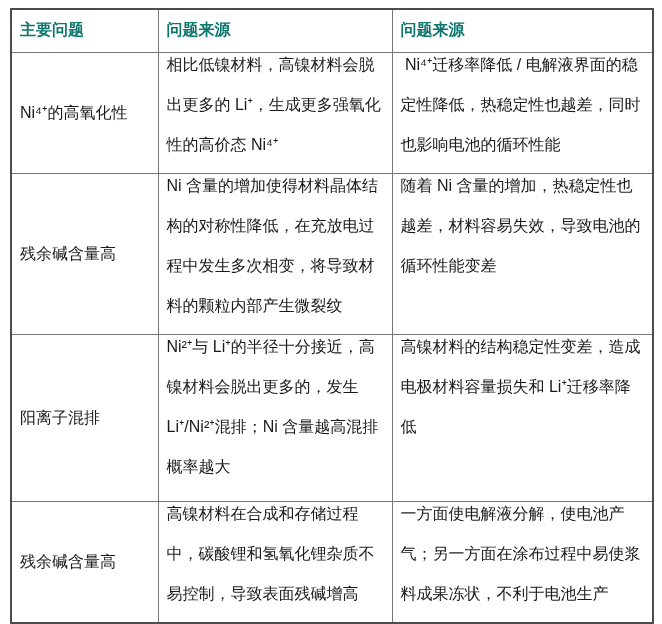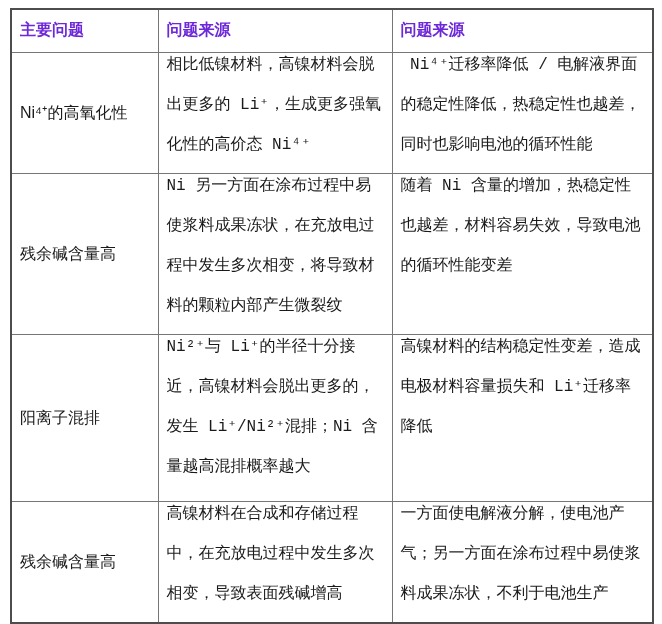--- a/index.html
+++ b/index.html
@@ -32,35 +32,34 @@
   th, td {
     border: 1px solid #767676;
     padding: 0 8px;
     font-size: 16px;
     overflow: hidden;
   }
   th {
     text-align: left;
     font-weight: bold;
     vertical-align: middle;
-    color: #6d28d9;
+    color: #0f766e;
   }
   tr.hdr    { height: 43px;  }
   tr.r1     { height: 120px; }
   tr.r2     { height: 159px; }
   tr.r3     { height: 167px; }
   tr.r4     { height: 115px; }
   td.c-problem {
     vertical-align: middle;
     line-height: 22px;
     margin-left: 44px;
   }
   td.c-body {
     vertical-align: top;
-    font-family: Liberation Mono, monospace;
   }
   td.c-body .txt {
     position: relative;
     top: -8px;
     line-height: 40px;
     white-space: pre-wrap;
   }
 </style>
 </head>
 <body>
@@ -85,39 +84,39 @@
         <td class="c-body">
           <div class="txt">相比低镍材料，高镍材料会脱出更多的 Li⁺，生成更多强氧化性的高价态 Ni⁴⁺</div>
         </td>
         <td class="c-body">
           <div class="txt"> Ni⁴⁺迁移率降低 / 电解液界面的稳定性降低，热稳定性也越差，同时也影响电池的循环性能</div>
         </td>
       </tr>
       <tr class="r2">
         <td class="c-problem">残余碱含量高</td>
         <td class="c-body">
-          <div class="txt">Ni 另一方面在涂布过程中易使浆料成果冻状，在充放电过程中发生多次相变，将导致材料的颗粒内部产生微裂纹</div>
+          <div class="txt">Ni 含量的增加使得材料晶体结构的对称性降低，在充放电过程中发生多次相变，将导致材料的颗粒内部产生微裂纹</div>
         </td>
         <td class="c-body">
           <div class="txt">随着 Ni 含量的增加，热稳定性也越差，材料容易失效，导致电池的循环性能变差</div>
         </td>
       </tr>
       <tr class="r3">
         <td class="c-problem">阳离子混排</td>
         <td class="c-body">
           <div class="txt">Ni²⁺与 Li⁺的半径十分接近，高镍材料会脱出更多的，发生 Li⁺/Ni²⁺混排；Ni 含量越高混排概率越大</div>
         </td>
         <td class="c-body">
           <div class="txt">高镍材料的结构稳定性变差，造成电极材料容量损失和 Li⁺迁移率降低</div>
         </td>
       </tr>
       <tr class="r4">
         <td class="c-problem">残余碱含量高</td>
         <td class="c-body">
-          <div class="txt">高镍材料在合成和存储过程中，在充放电过程中发生多次相变，导致表面残碱增高</div>
+          <div class="txt">高镍材料在合成和存储过程中，碳酸锂和氢氧化锂杂质不易控制，导致表面残碱增高</div>
         </td>
         <td class="c-body">
           <div class="txt">一方面使电解液分解，使电池产气；另一方面在涂布过程中易使浆料成果冻状，不利于电池生产</div>
         </td>
       </tr>
     </tbody>
   </table>
 </div>
 
 </body></html>

